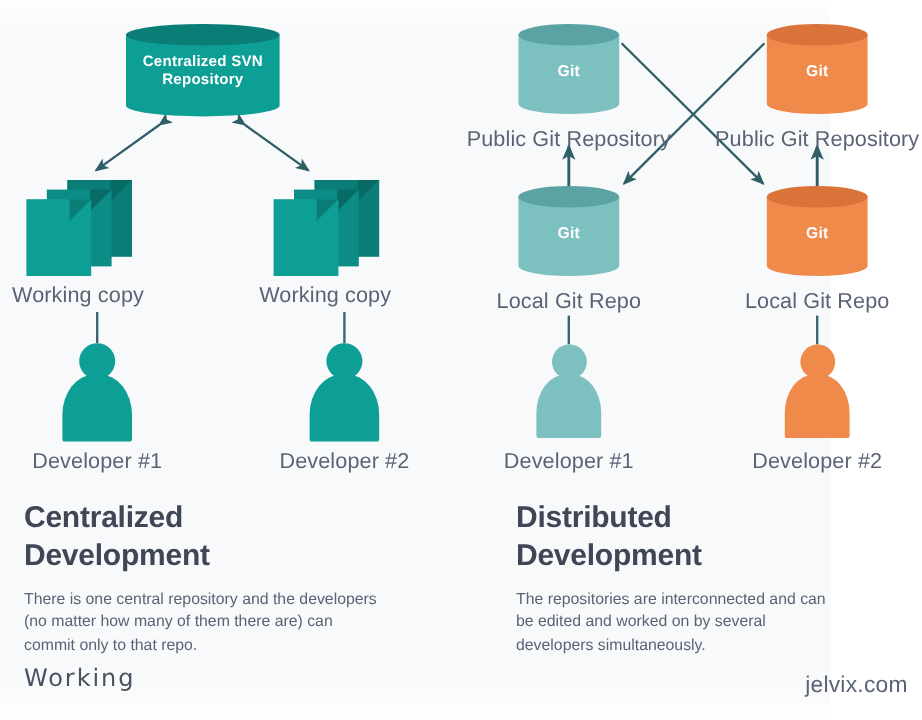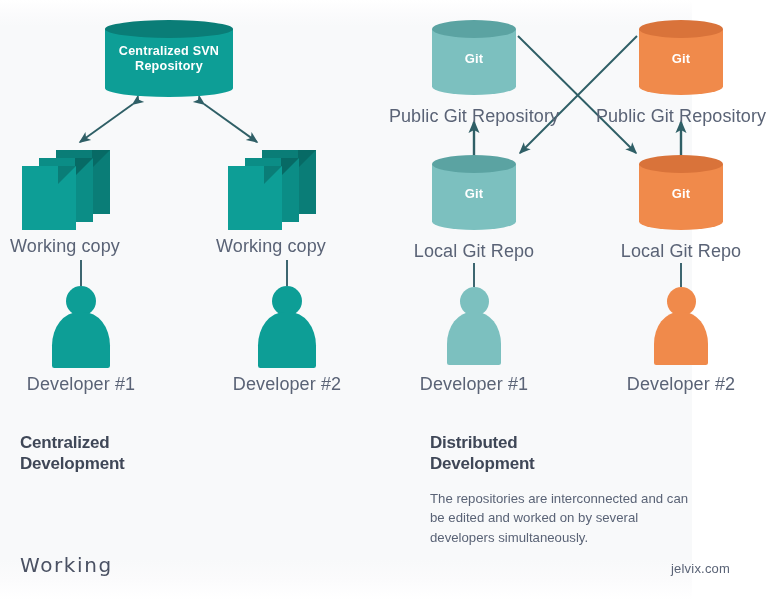--- a/index.html
+++ b/index.html
@@ -53,38 +53,37 @@
 
   
   .vline{position:absolute;width:1.6px;background:#3d6670;}
 
   
   svg.arrows{position:absolute;left:0;top:0;width:768px;height:600px;pointer-events:none;}
 
   
   .panel-title{
     position:absolute;
-    font-size:17px;font-weight:700;color:#3f4757;
+    font-size:25px;font-weight:700;color:#3f4757;
     line-height:1.26;letter-spacing:-.2px;
     white-space:pre-line;
-    margin-top:16px;
   }
   .panel-desc{
     position:absolute;
     font-size:13.2px;color:#5a6376;line-height:1.46;
     white-space:pre-line;
   }
   .brand{
     position:absolute;
     font-size:20px;color:#4a5163;letter-spacing:1.6px;
     font-family:"DejaVu Sans", sans-serif;
   }
   .site{
     position:absolute;
-    font-size:13px;color:#5a6376;letter-spacing:.2px;
+    font-size:19px;color:#5a6376;letter-spacing:.2px;
   }
 </style>
 </head>
 <body>
 
 <div id="canvas">
 
   <svg class="arrows" viewBox="0 0 768 600">
     <defs>
       <marker id="ah" markerWidth="7" markerHeight="7" refX="5.4" refY="3" orient="auto">
@@ -202,20 +201,23 @@
   <div class="node-label" style="left:409px;top:374px;width:130px;">Developer #1</div>
 
   <div class="person" style="left:654px;top:287px;width:54px;height:78px;">
     <div class="head" style="left:13px;top:0px;width:29px;height:29px;background:#f08a4b;"></div>
     <div class="body" style="left:0px;top:25px;width:54px;height:53px;background:#f08a4b;"></div>
   </div>
   <div class="node-label" style="left:616px;top:374px;width:130px;">Developer #2</div>
 
   <div class="panel-title" style="left:20px;top:416px;width:330px;">Centralized
 Development</div>
+  <div class="panel-desc" style="left:20px;top:489px;width:360px;">There is one central repository and the developers
+(no matter how many of them there are) can
+commit only to that repo.</div>
   <div class="brand" style="left:20px;top:553px;">Working</div>
 
   <div class="panel-title" style="left:430px;top:416px;width:330px;">Distributed
 Development</div>
   <div class="panel-desc" style="left:430px;top:489px;width:340px;">The repositories are interconnected and can
 be edited and worked on by several
 developers simultaneously.</div>
   <div class="site" style="left:671px;top:561px;">jelvix.com</div>
 
 </div>

